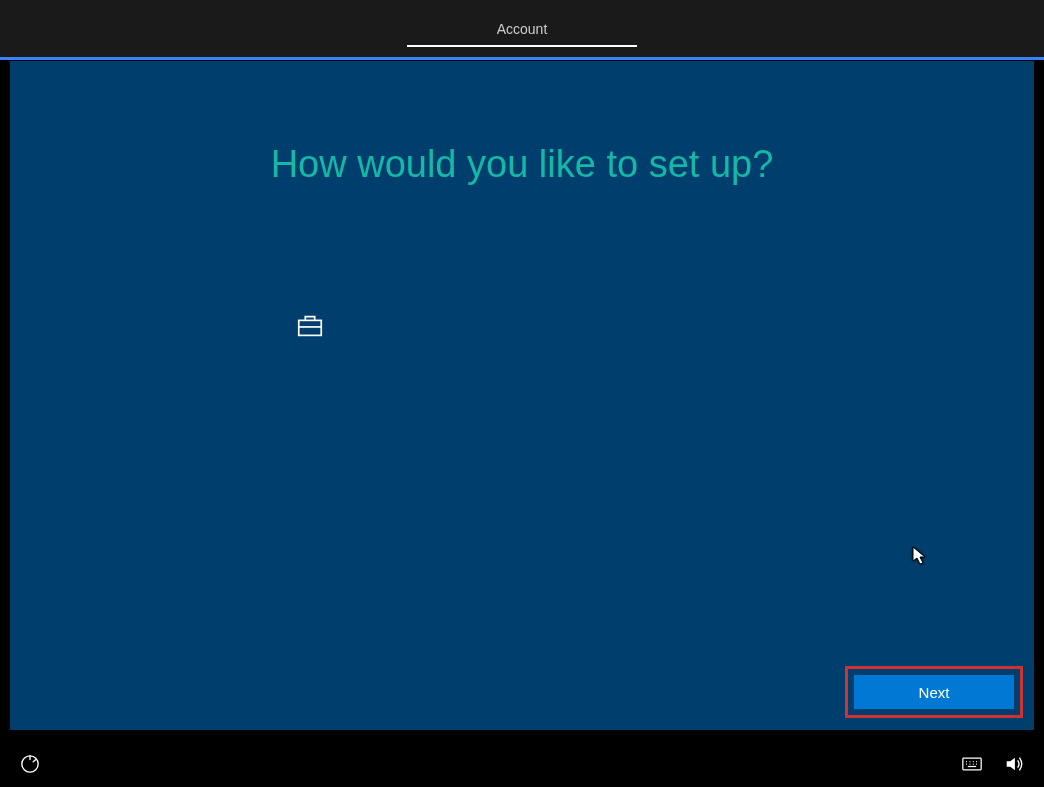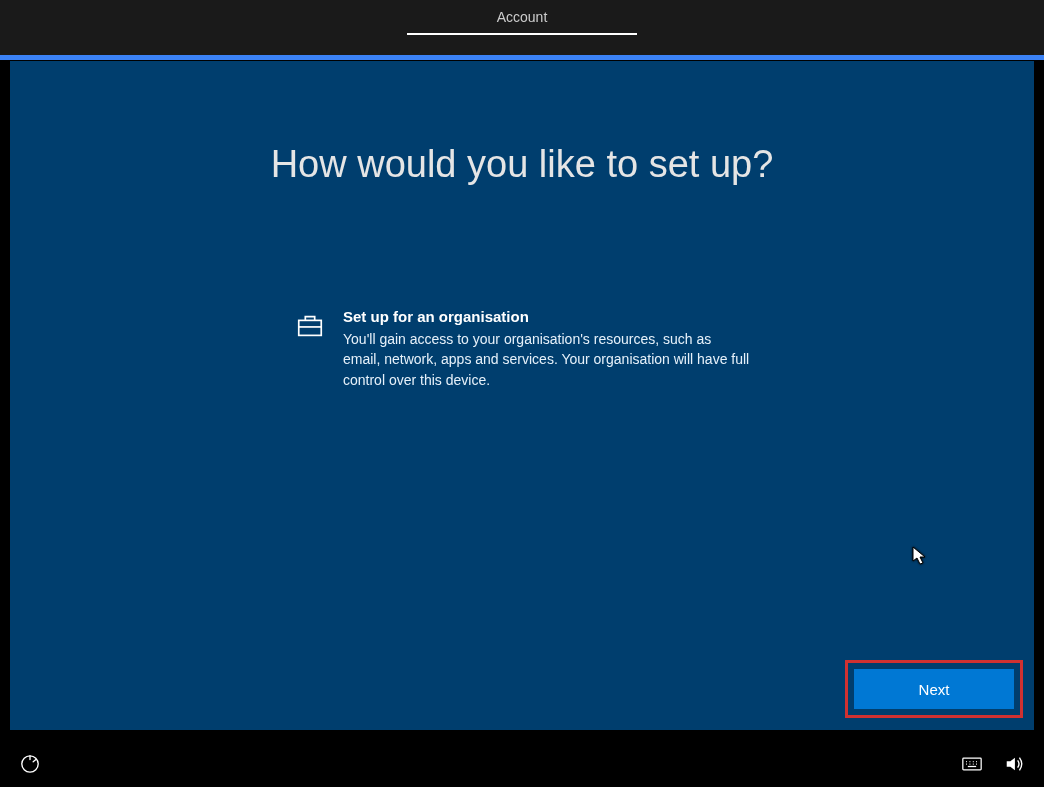--- a/index.html
+++ b/index.html
@@ -14,23 +14,23 @@
       font-family: "Segoe UI", Tahoma, Geneva, sans-serif;
       color: #fff;
       overflow: hidden;
       position: relative;
     }
     .top-bar {
       height: 60px;
       background: #1a1a1a;
       display: flex;
       justify-content: center;
-      align-items: flex-start;
+      align-items: center;
       position: relative;
-      border-bottom: 5px solid #3b82f6;
+      border-bottom: 3px solid #3b82f6;
     }
     .tab {
       padding: 8px 90px 8px 90px;
       font-size: 14px;
       color: #ccc;
       border-bottom: 2px solid #fff;
       position: relative;
       top: 1px;
     }
     .main-panel {
@@ -39,21 +39,21 @@
       left: 10px;
       right: 10px;
       bottom: 57px;
       background: #003e6e;
     }
     .title {
       text-align: center;
       font-size: 38px;
       font-weight: 300;
       margin-top: 82px;
-      color: #e5e5e5;
+      color: #14b8a6;
     }
     .options {
       width: 490px;
       margin: 104px auto 0 auto;
     }
     .option-wrapper {
       padding: 6px;
     }
     .option-wrapper.highlighted {
       border: 3px solid #d03131;
@@ -98,21 +98,21 @@
     }
     .next-wrapper {
       position: absolute;
       right: 11px;
       bottom: 12px;
       border: 3px solid #d03131;
       padding: 6px;
     }
     .next-button {
       width: 160px;
-      height: 40px;
+      height: 34px;
       background: #0078d4;
       border: none;
       color: #fff;
       font-size: 15px;
       cursor: pointer;
       font-family: inherit;
     }
     .bottom-bar {
       position: absolute;
       bottom: 0;
@@ -172,24 +172,20 @@
 
 
     <div class="option-wrapper">
       <div class="option">
         <div class="option-icon">
           <svg viewBox="0 0 32 32" width="32" height="30">
             <rect x="4" y="10" width="24" height="16"></rect>
             <path d="M11 10 L11 6 L21 6 L21 10"></path>
             <path d="M4 17 L28 17"></path>
           </svg>
-        </div>
-        <div class="option-text">
-          <div class="option-title">Set up for an organisation</div>
-          <div class="option-desc">You'll gain access to your organisation's resources, such as email, network, apps and services. Your organisation will have full control over this device.</div>
         </div>
       </div>
     </div>
 
   </div>
 
   <div class="next-wrapper">
     <button class="next-button">Next</button>
   </div>
 </div>

